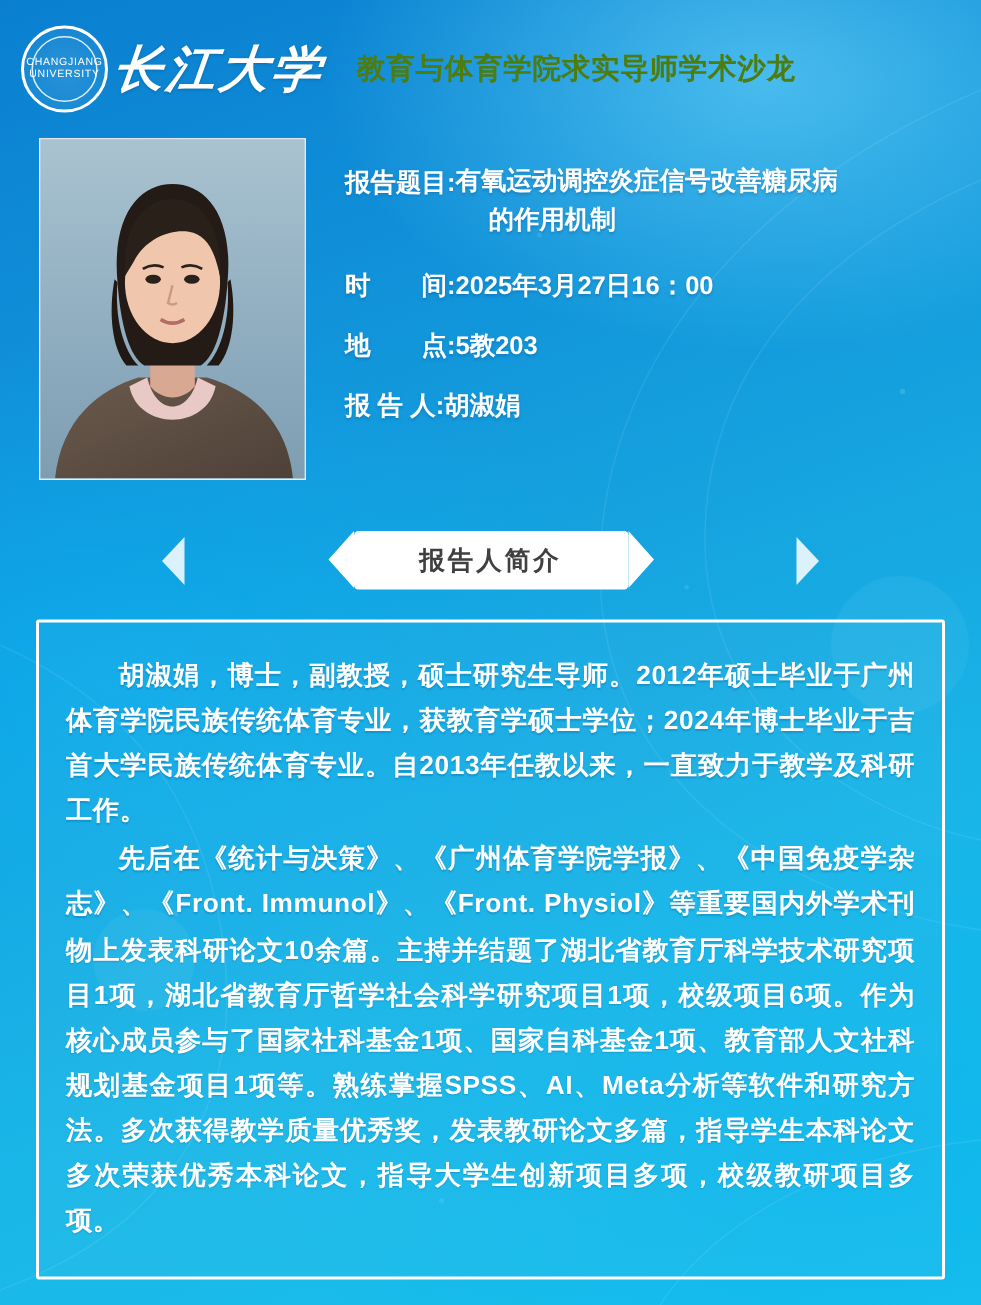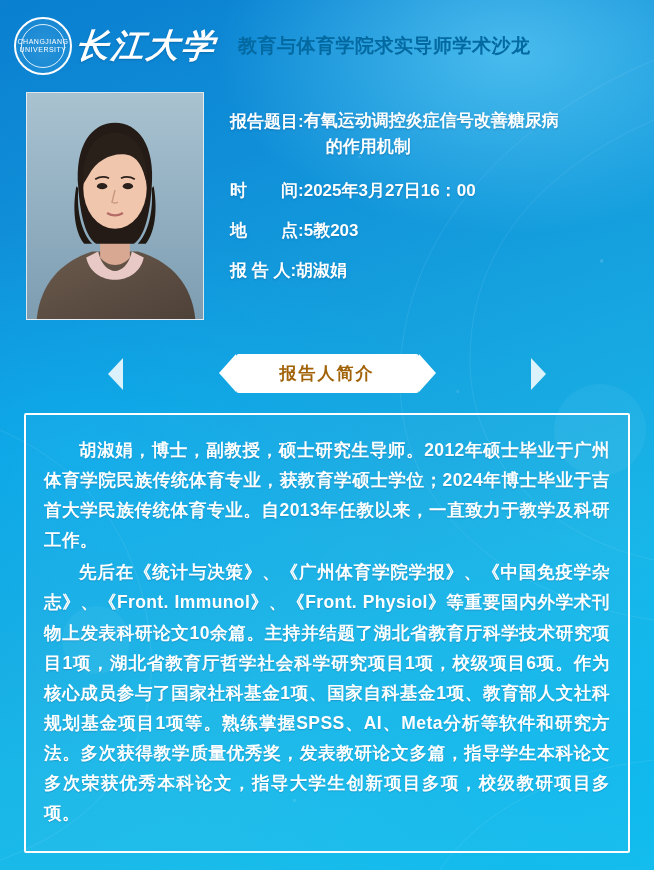--- a/index.html
+++ b/index.html
@@ -70,21 +70,21 @@
     color: #ffffff;
     font-family: "DejaVu Serif", "Liberation Serif", serif;
     font-size: 33px;
     font-weight: 700;
     font-style: italic;
     letter-spacing: 2px;
     text-shadow: 0 1px 2px rgba(0,60,110,0.35);
     transform: skewX(-6deg);
   }
   .header-title {
-    color: #0369a1;
+    color: #4d7c0f;
     font-size: 19px;
     font-weight: 700;
     letter-spacing: .5px;
     margin-left: 22px;
     white-space: nowrap;
   }
 
   
   .top-area {
     display: flex;
@@ -125,21 +125,21 @@
   .banner-wrap {
     margin-top: 34px;
     display: flex;
     justify-content: center;
     align-items: center;
     position: relative;
   }
   .banner {
     position: relative;
     background: #ffffff;
-    color: #a16207;
+    color: #404040;
     font-size: 17px;
     font-weight: 700;
     letter-spacing: 2px;
     padding: 8px 44px;
     border-radius: 3px;
   }
   .banner::before, .banner::after {
     content: "";
     position: absolute;
     top: 0;

